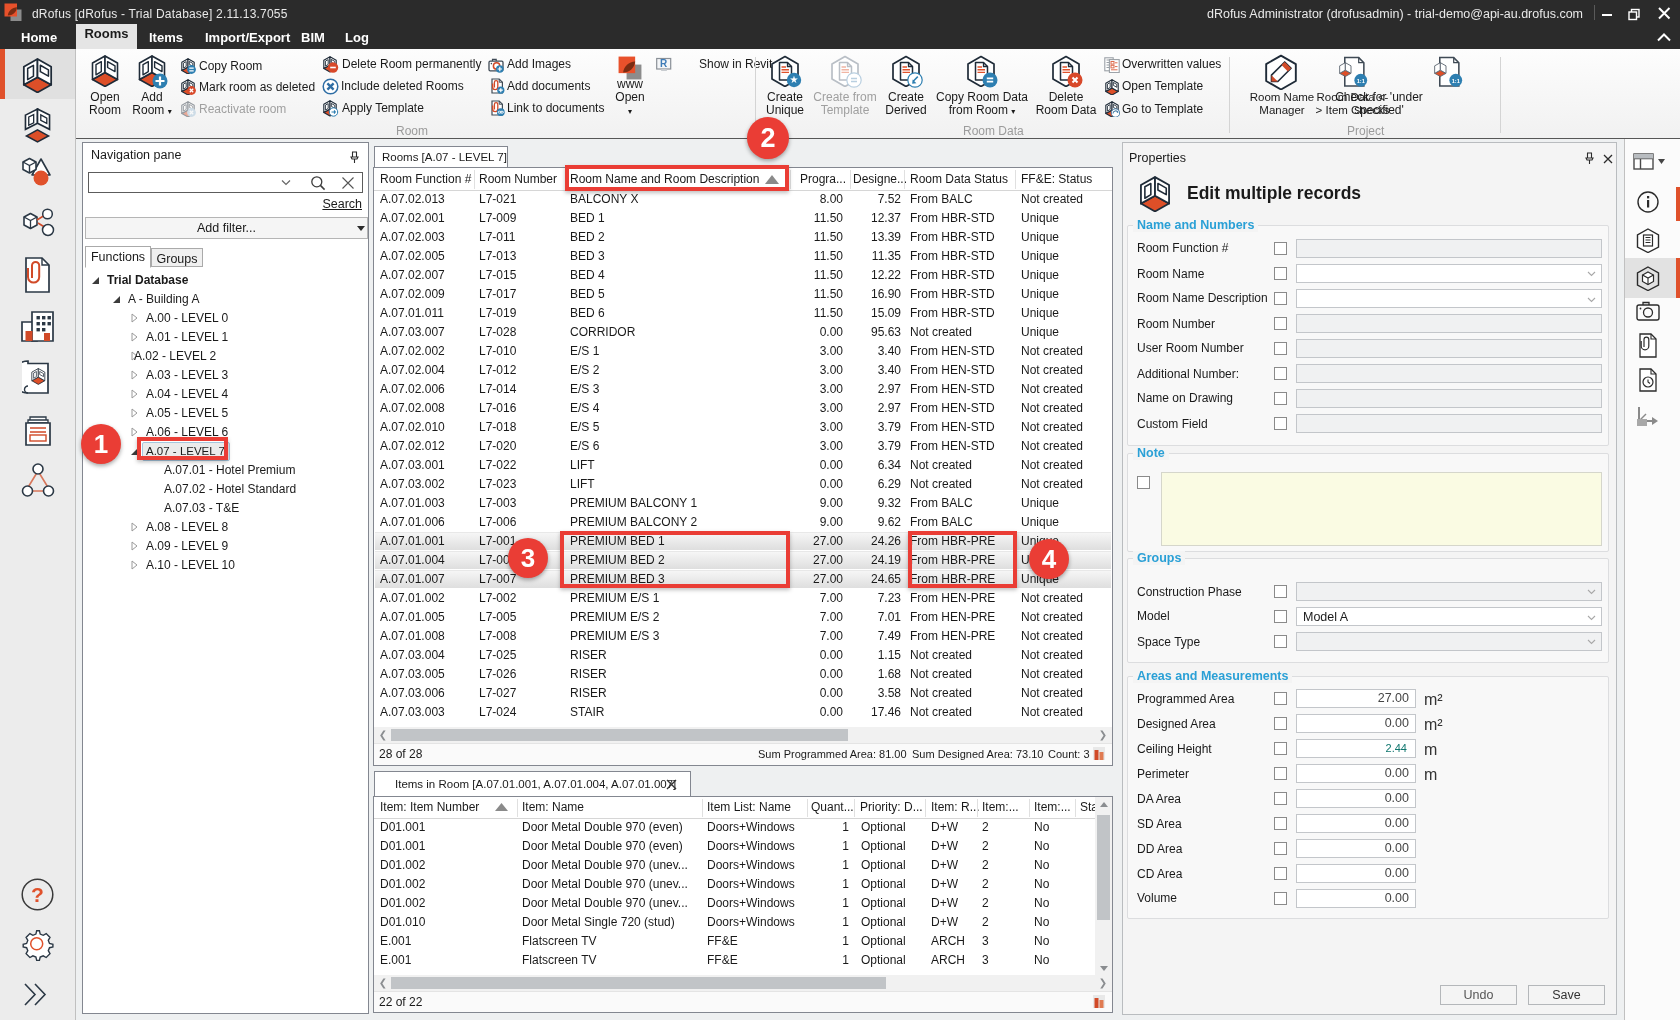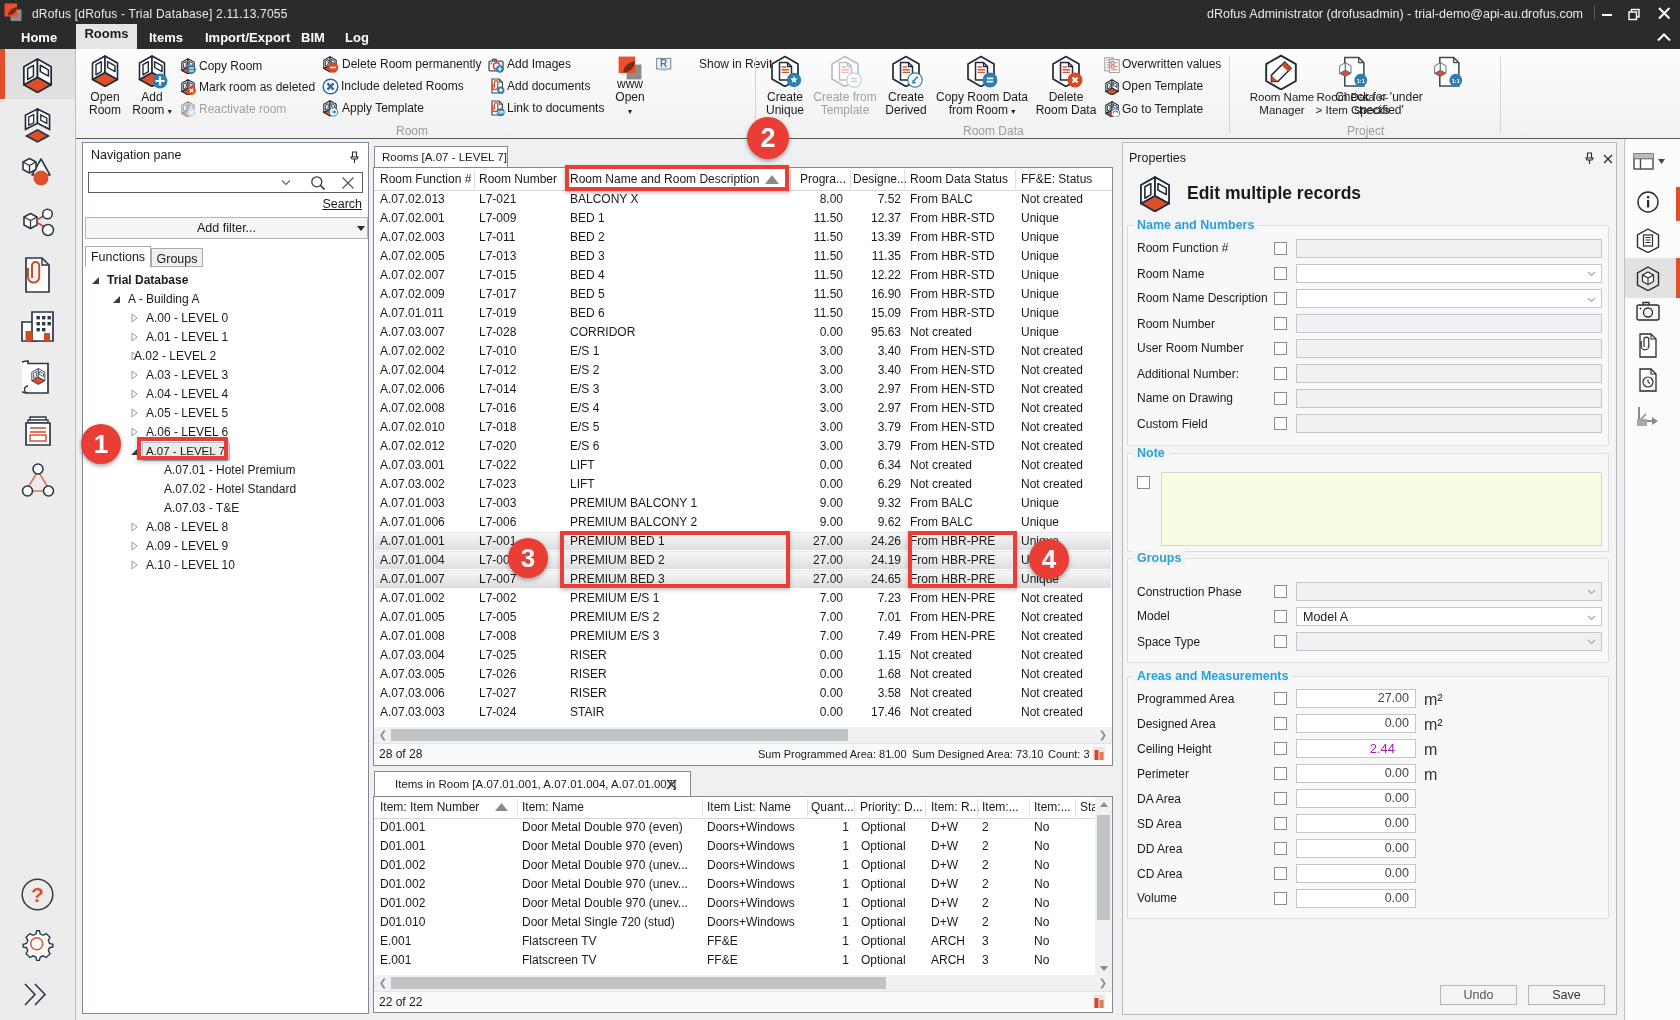--- a/index.html
+++ b/index.html
@@ -894,21 +894,21 @@
 <div class="flabel" style="left:14px;top:549px;">Programmed Area</div>
 <div class="cb" style="left:151px;top:549px;"></div>
 <div class="inp white" style="left:173px;top:546px;width:120px;font-size:12.5px;line-height:17px;text-align:right;padding-right:6px;color:#444;">27.00</div>
 <div class="unit" style="left:301px;top:548px;">m²</div>
 <div class="flabel" style="left:14px;top:574px;">Designed Area</div>
 <div class="cb" style="left:151px;top:574px;"></div>
 <div class="inp white" style="left:173px;top:571px;width:120px;font-size:12.5px;line-height:17px;text-align:right;padding-right:6px;color:#444;">0.00</div>
 <div class="unit" style="left:301px;top:573px;">m²</div>
 <div class="flabel" style="left:14px;top:599px;">Ceiling Height</div>
 <div class="cb" style="left:151px;top:599px;"></div>
-<div class="inp white" style="left:173px;top:596px;width:120px;font-size:13px;line-height:17px;text-align:right;padding-right:20px;color:#a21caf;">2.44</div>
+<div class="inp white" style="left:173px;top:596px;width:120px;font-size:11px;line-height:17px;text-align:right;padding-right:8px;color:#0f766e;">2.44</div>
 <div class="unit" style="left:301px;top:598px;">m</div>
 <div class="flabel" style="left:14px;top:624px;">Perimeter</div>
 <div class="cb" style="left:151px;top:624px;"></div>
 <div class="inp white" style="left:173px;top:621px;width:120px;font-size:12.5px;line-height:17px;text-align:right;padding-right:6px;color:#444;">0.00</div>
 <div class="unit" style="left:301px;top:623px;">m</div>
 <div class="flabel" style="left:14px;top:649px;">DA Area</div>
 <div class="cb" style="left:151px;top:649px;"></div>
 <div class="inp white" style="left:173px;top:646px;width:120px;font-size:12.5px;line-height:17px;text-align:right;padding-right:6px;color:#444;">0.00</div>
 <div class="flabel" style="left:14px;top:674px;">SD Area</div>
 <div class="cb" style="left:151px;top:674px;"></div>

